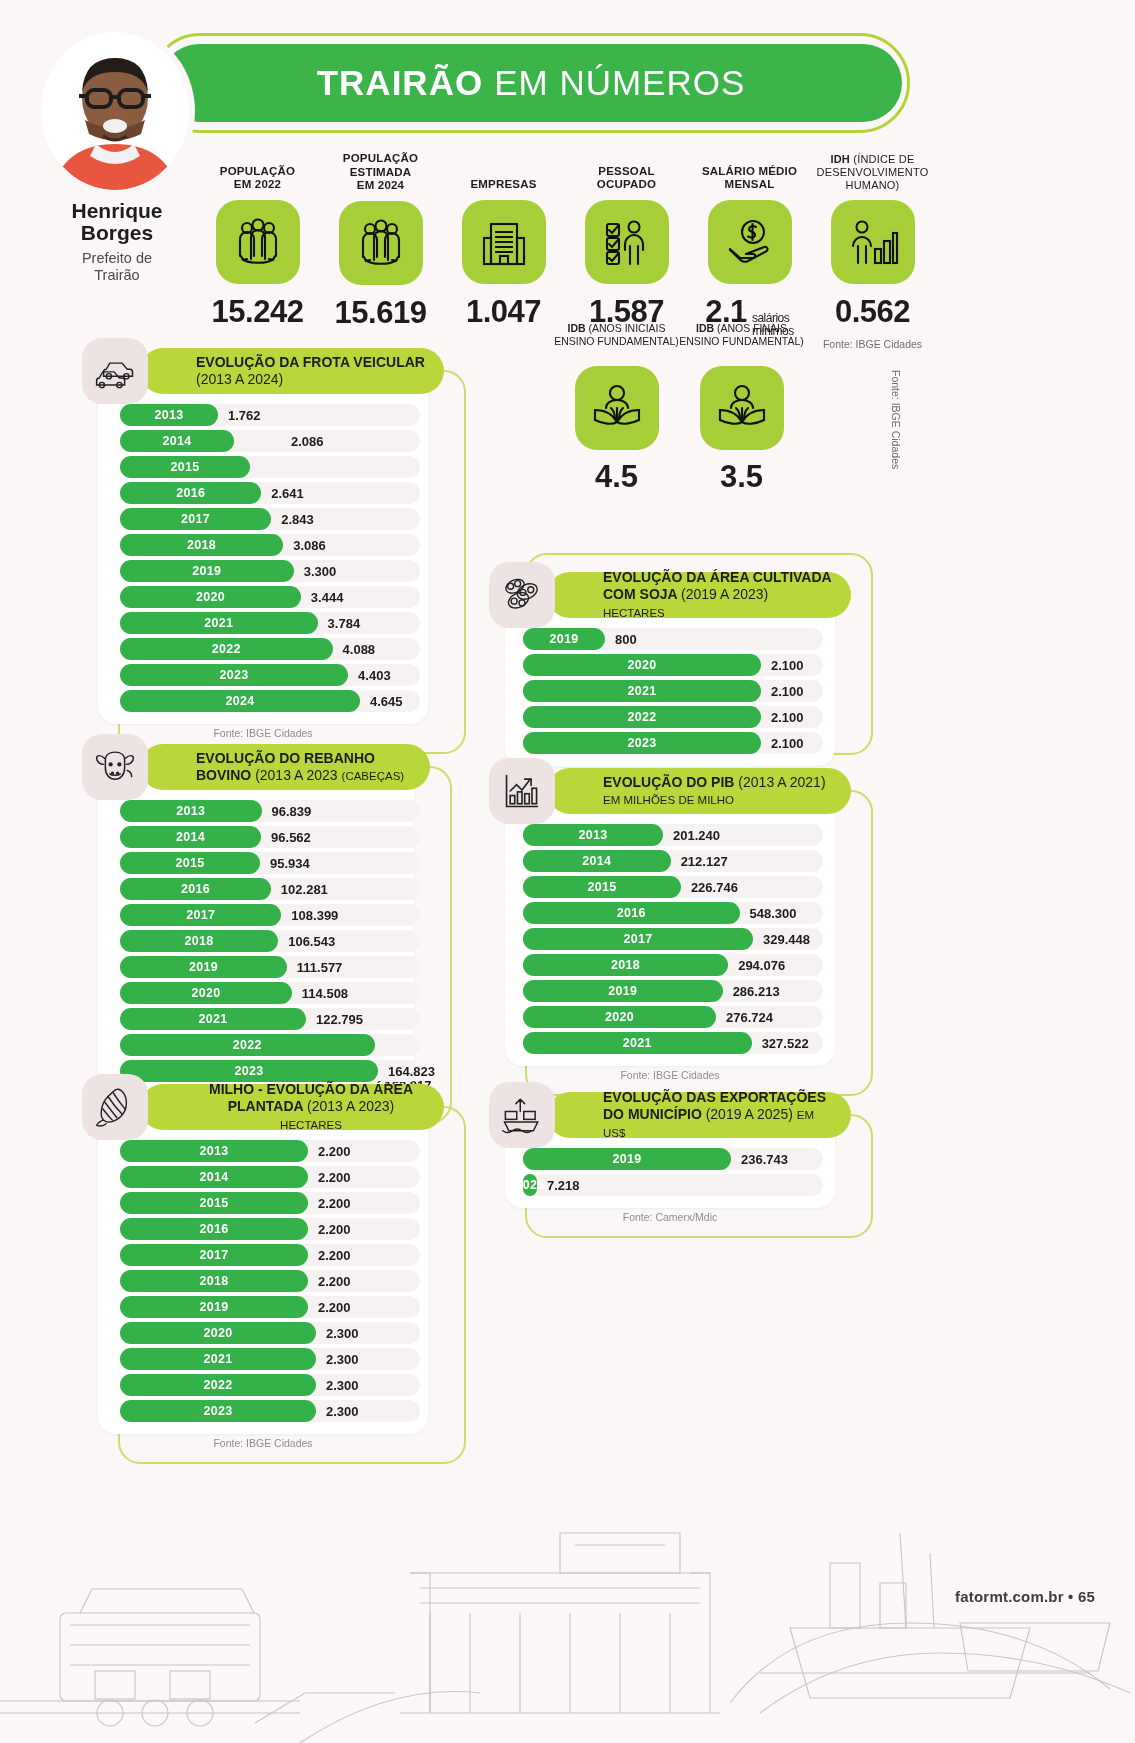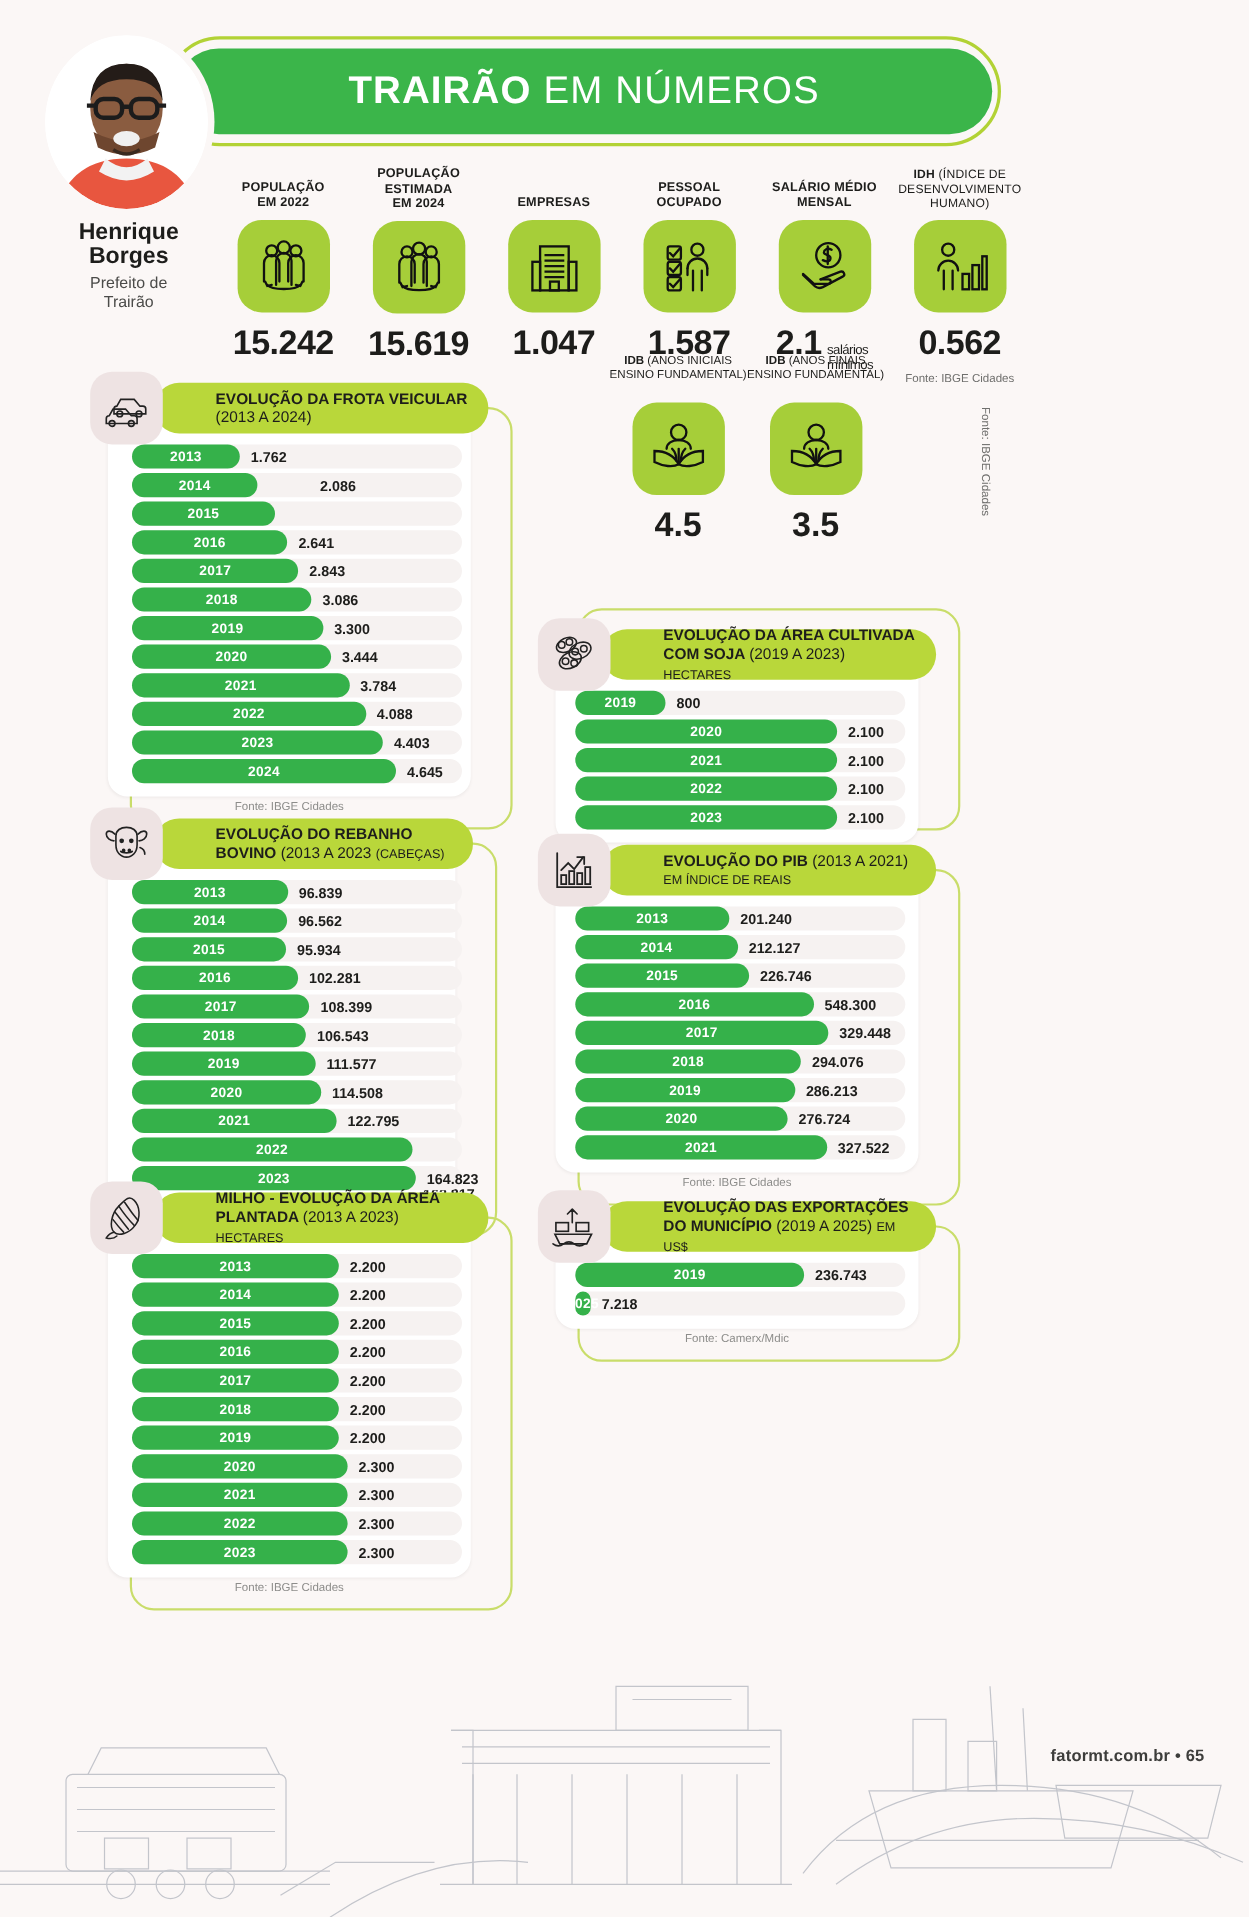--- a/index.html
+++ b/index.html
@@ -490,21 +490,21 @@
           <div class="bar" style="width: 258px;">2023</div>
           <div class="val" style="left: 268px;">164.823</div>
         </div>
       </div>
       <div class="src" style="margin-left: 16px; width: 316px;">Fonte: IBGE Cidades</div>
     </div>
     <div class="card-shell" style="left: 118px; top: 1106px; width: 348px; height: 358px;"></div>
     <div class="card" style="left: 82px; top: 1084px; width: 362px;">
       <div class="card-body" style="left: 16px; top: 24px; width: 330px; height: 326px;"></div>
       <div class="card-head">
-        <div class="head-pill" style="width: 304px;">
+        <div class="head-pill" style="width: 304px; text-align: center;">
           <div class="head-text"><span>MILHO - EVOLUÇÃO DA ÁREA PLANTADA</span> <span class="norm">(2013 A 2023)</span> <span class="tiny">HECTARES</span></div>
         </div>
         <div class="head-icon">
           <svg width="40" height="42" viewBox="0 0 44 48" fill="none" stroke="#222" stroke-width="1.6" stroke-linecap="round">
             <path d="M30 6c6 6 7 18 1 26S14 44 9 39 6 20 14 12 25 1 30 6z"></path>
             <path d="M14 12c4 6 10 14 16 20M20 8c4 6 9 13 14 19M10 18c4 5 9 12 14 18M8 26c3 4 7 9 11 13"></path>
             <path d="M9 39C4 40 1 45 1 45s7 2 11-2"></path>
           </svg>
         </div>
       </div>
@@ -615,21 +615,21 @@
           <div class="val" style="left: 248px;">2.100</div>
         </div>
       </div>
       <div class="src" style="margin-left: 16px; width: 330px;">Fonte: IBGE Cidades</div>
     </div>
     <div class="card-shell" style="left: 525px; top: 790px; width: 348px; height: 306px;"></div>
     <div class="card" style="left: 489px; top: 768px; width: 362px;">
       <div class="card-body" style="left: 16px; top: 24px; width: 330px; height: 274px;"></div>
       <div class="card-head">
         <div class="head-pill" style="width: 304px;">
-          <div class="head-text"><span>EVOLUÇÃO DO PIB</span> <span class="norm">(2013 A 2021)</span> <span class="tiny">EM ÍNDICE DE REAIS</span></div>
+          <div class="head-text"><span>EVOLUÇÃO DO PIB</span> <span class="norm">(2013 A 2021)</span> <span class="tiny">EM MILHÕES DE MILHO</span></div>
         </div>
         <div class="head-icon">
           <svg width="40" height="40" viewBox="0 0 44 44" fill="none" stroke="#222" stroke-width="1.8" stroke-linecap="round">
             <path d="M5 5v34h34"></path>
             <path d="M9 22l7-7 6 6 9-12"></path>
             <path d="M25 9h7v7"></path>
             <rect x="9" y="27" width="5" height="9"></rect>
             <rect x="17" y="23" width="5" height="13"></rect>
             <rect x="25" y="25" width="5" height="11"></rect>
             <rect x="33" y="19" width="5" height="17"></rect>

